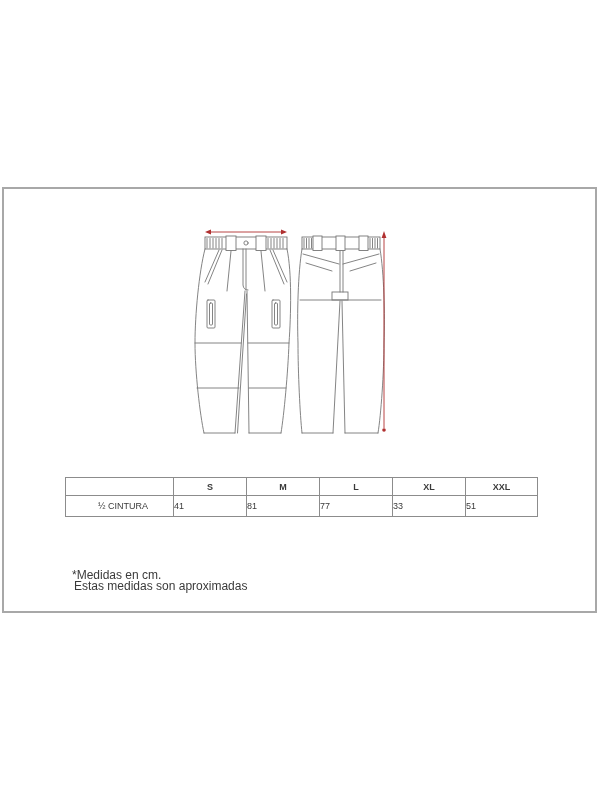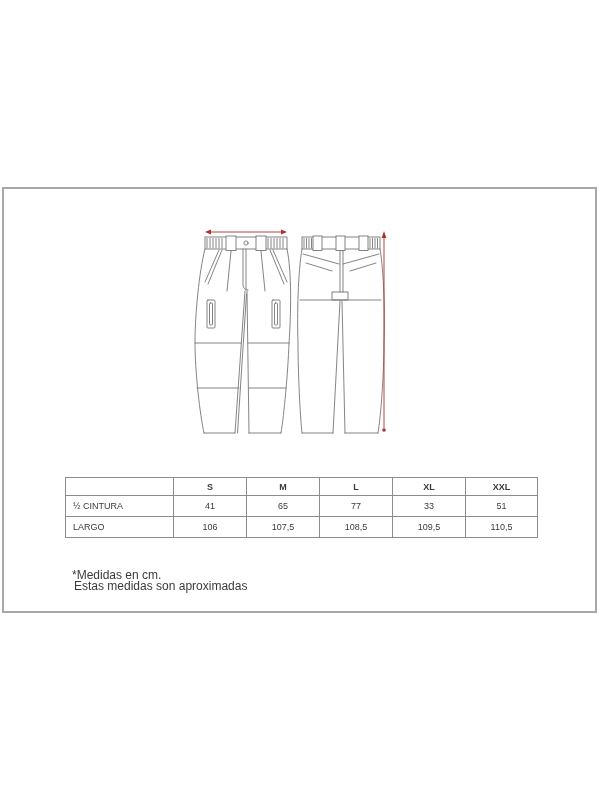--- a/index.html
+++ b/index.html
@@ -34,22 +34,22 @@
   }
   .size-table th, .size-table td {
     border:1px solid #8c8c8c;
     padding:0;
     vertical-align:middle;
     background:#fff;
     overflow:hidden;
     white-space:nowrap;
   }
   .size-table thead th { height:17px; font-weight:bold; text-align:center; }
-  .size-table tbody td { height:20px; text-align:center; font-weight:normal; }
-  .size-table tbody td.row-label { text-align:left; padding-left:7px; }
+  .size-table tbody td { height:20px; font-weight:normal; }
+  .size-table tbody td.row-label { text-align:center; padding-left:7px; }
   .size-table thead th.corner { background:#fff; }
   .notes {
     position:absolute;
     left:68px; top:381px;
     font-size:12px;
     line-height:10.5px;
     color:#3a3a3a;
   }
   .notes .note-line2 { padding-left:2px;text-align:right; }
 </style>
@@ -183,33 +183,25 @@
         <th>M</th>
         <th>L</th>
         <th>XL</th>
         <th>XXL</th>
       </tr>
     </thead>
     <tbody>
       <tr>
         <td class="row-label">½ CINTURA</td>
         <td>41</td>
-        <td>65</td>
+        <td>81</td>
         <td>77</td>
         <td>33</td>
         <td>51</td>
       </tr>
-      <tr>
-        <td class="row-label">LARGO</td>
-        <td>106</td>
-        <td>107,5</td>
-        <td>108,5</td>
-        <td>109,5</td>
-        <td>110,5</td>
-      </tr>
     </tbody>
   </table>
 
   <div class="notes">
     <div class="note-line1">*Medidas en cm.</div>
     <div class="note-line2">Estas medidas son aproximadas</div>
   </div>
 
 </div>
 

